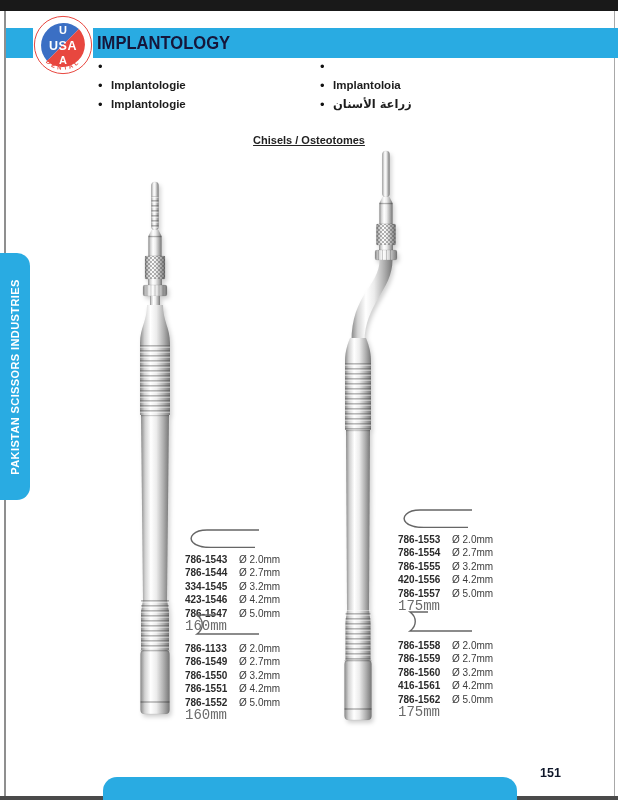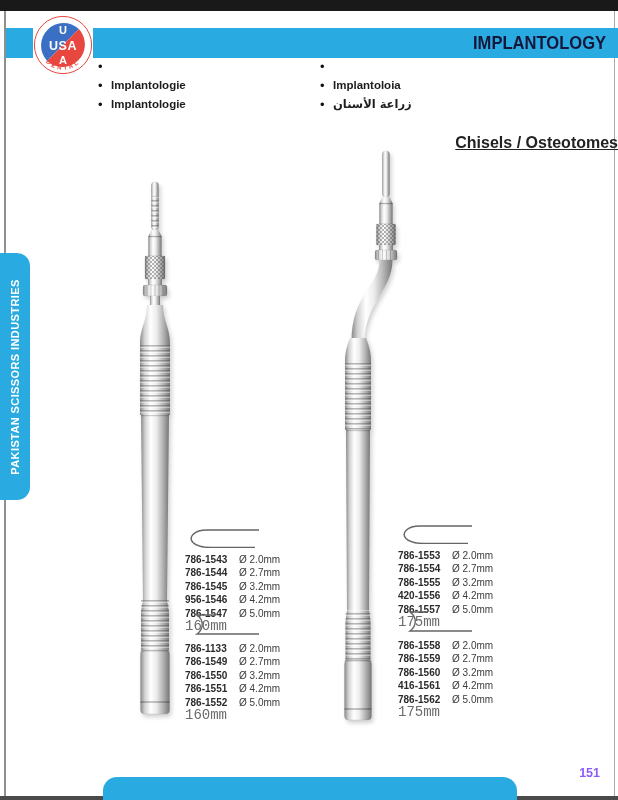--- a/index.html
+++ b/index.html
@@ -7,39 +7,39 @@
     width:618px;height:800px;position:relative;background:#ffffff;
     font-family:"Liberation Sans","DejaVu Sans",sans-serif;overflow:hidden;
   }
   .abs{position:absolute;}
   
   .top-edge{left:0;top:0;width:618px;height:11px;background:#191919;}
   .border-left{left:4px;top:11px;width:2px;height:786px;background:#8f8f8f;}
   .border-right{left:614px;top:11px;width:1px;height:786px;background:#a8a8a8;}
   .border-bottom{left:0;top:796px;width:618px;height:4px;background:#4a4a4a;}
   
-  .header-bar{left:6px;top:28px;width:612px;height:30px;background:#29abe2;display:flex;align-items:center;justify-content:flex-end;}
+  .header-bar{left:6px;top:28px;width:612px;height:30px;background:#29abe2;display:flex;align-items:center;}
   .header-title{
     margin-left:91px;font-size:18px;font-weight:bold;color:#16163a;
     letter-spacing:0px;transform:scaleX(0.92);transform-origin:left center;white-space:nowrap;
   }
   .logo-box{left:33px;top:11px;width:60px;height:68px;background:#ffffff;display:flex;align-items:center;justify-content:center;}
   
   .translations{left:98px;top:60px;width:500px;}
   .tcol{position:absolute;top:0;}
   .tcol1{left:0;width:215px;}
   .tcol2{left:222px;width:270px;}
   .trow{display:flex;align-items:flex-start;margin-bottom:5px;height:14px;}
   .bullet{width:13px;font-size:13px;line-height:13px;color:#111;}
   .ttext{font-size:11.5px;font-weight:bold;color:#1c1c1c;line-height:13px;white-space:nowrap;}
   .arabic{font-family:"DejaVu Sans",sans-serif;}
   
   .section-title{
-    left:0;top:134px;width:618px;text-align:right;
-    font-size:16px;font-weight:bold;color:#222;text-decoration:underline;
+    left:0;top:134px;width:618px;text-align:center;
+    font-size:11px;font-weight:bold;color:#222;text-decoration:underline;
   }
   
   .sidebar-tab{
     left:0;top:253px;width:30px;height:247px;background:#29abe2;
     border-radius:0 13px 13px 0;display:flex;align-items:center;justify-content:center;
   }
   .sidebar-tab span{
     transform:rotate(-90deg);white-space:nowrap;color:#ffffff;
     font-size:11px;font-weight:bold;letter-spacing:0.4px;
   }
@@ -47,21 +47,21 @@
   .instrument{filter:drop-shadow(2px 3px 2px rgba(0,0,0,0.18));}
   
   .spec-block{width:120px;}
   .tip-icon{display:block;margin-bottom:5px;}
   .spec-row{display:flex;font-size:10px;line-height:13.4px;white-space:nowrap;}
   .spec-code{width:54px;font-weight:bold;color:#2b2b2b;}
   .spec-size{color:#3c3c3c;}
   .spec-length{font-size:14px;line-height:13.4px;color:#6b6b6b;font-family:Liberation Mono, monospace;}
   
   .bottom-bar{left:103px;top:777px;width:414px;height:23px;background:#29abe2;border-radius:14px 14px 0 0;}
-  .page-number{left:540px;top:766px;width:60px;text-align:right;font-size:12.5px;font-weight:bold;color:#8b5cf6;}
+  .page-number{left:540px;top:766px;width:60px;text-align:left;font-size:12.5px;font-weight:bold;color:#0f172a;}
 </style>
 </head>
 <body>
 
 <svg width="0" height="0" style="position:absolute" aria-hidden="true">
   <defs>
     <linearGradient id="met" x1="0" y1="0" x2="1" y2="0">
       <stop offset="0" stop-color="#8a8a8a"></stop>
       <stop offset="0.15" stop-color="#d2d2d2"></stop>
       <stop offset="0.35" stop-color="#ffffff"></stop>
@@ -190,25 +190,25 @@
   <div class="spec-rows">
     <div class="spec-row">
         <span class="spec-code">786-1543</span>
         <span class="spec-size">Ø 2.0mm</span>
       </div>
     <div class="spec-row">
         <span class="spec-code">786-1544</span>
         <span class="spec-size">Ø 2.7mm</span>
       </div>
     <div class="spec-row">
-        <span class="spec-code">786-1545</span>
+        <span class="spec-code">334-1545</span>
         <span class="spec-size">Ø 3.2mm</span>
       </div>
     <div class="spec-row">
-        <span class="spec-code">956-1546</span>
+        <span class="spec-code">423-1546</span>
         <span class="spec-size">Ø 4.2mm</span>
       </div>
     <div class="spec-row">
         <span class="spec-code">786-1547</span>
         <span class="spec-size">Ø 5.0mm</span>
       </div>
   </div>
   <div class="spec-length">160mm</div>
 </div>
 
@@ -234,21 +234,21 @@
         <span class="spec-size">Ø 4.2mm</span>
       </div>
     <div class="spec-row">
         <span class="spec-code">786-1552</span>
         <span class="spec-size">Ø 5.0mm</span>
       </div>
   </div>
   <div class="spec-length">160mm</div>
 </div>
 
-<div class="abs spec-block" style="left:398px;top:524px">
+<div class="abs spec-block" style="left:398px;top:508px">
   <svg class="tip-icon" width="78" height="20">
     <path d="M74 2 H22 C9 2 3 9 8 14.5 C12 18.5 18 19.5 26 19.5 H70" fill="none" stroke="#666" stroke-width="1.4"></path>
   </svg>
   <div class="spec-rows">
     <div class="spec-row">
         <span class="spec-code">786-1553</span>
         <span class="spec-size">Ø 2.0mm</span>
       </div>
     <div class="spec-row">
         <span class="spec-code">786-1554</span>

